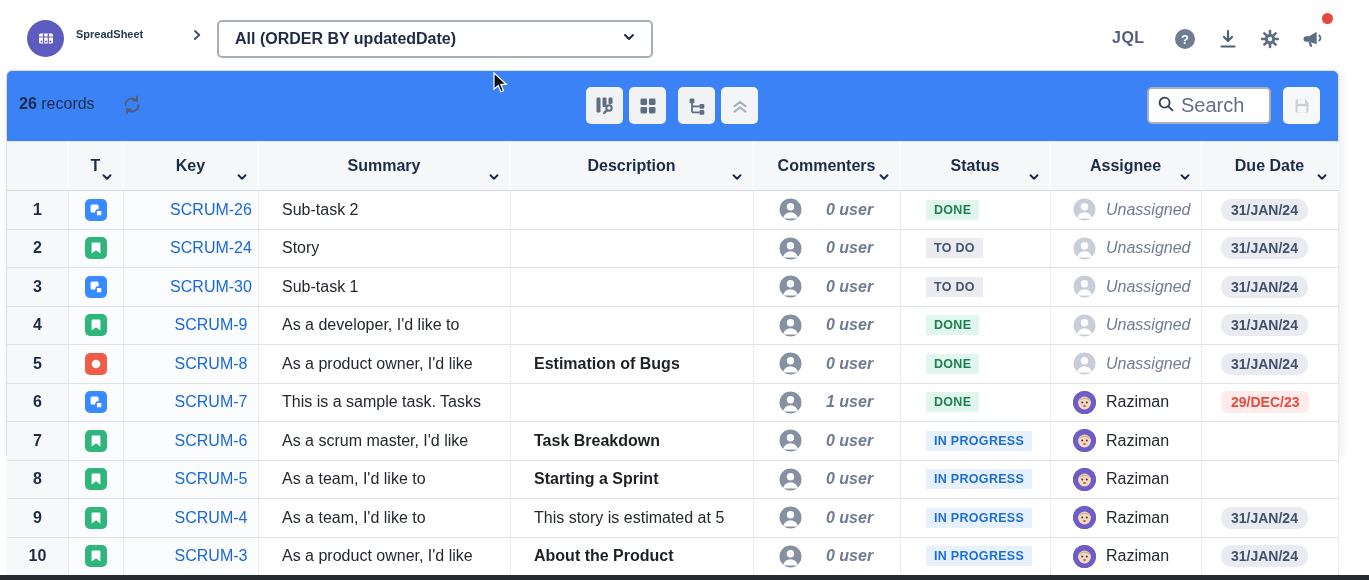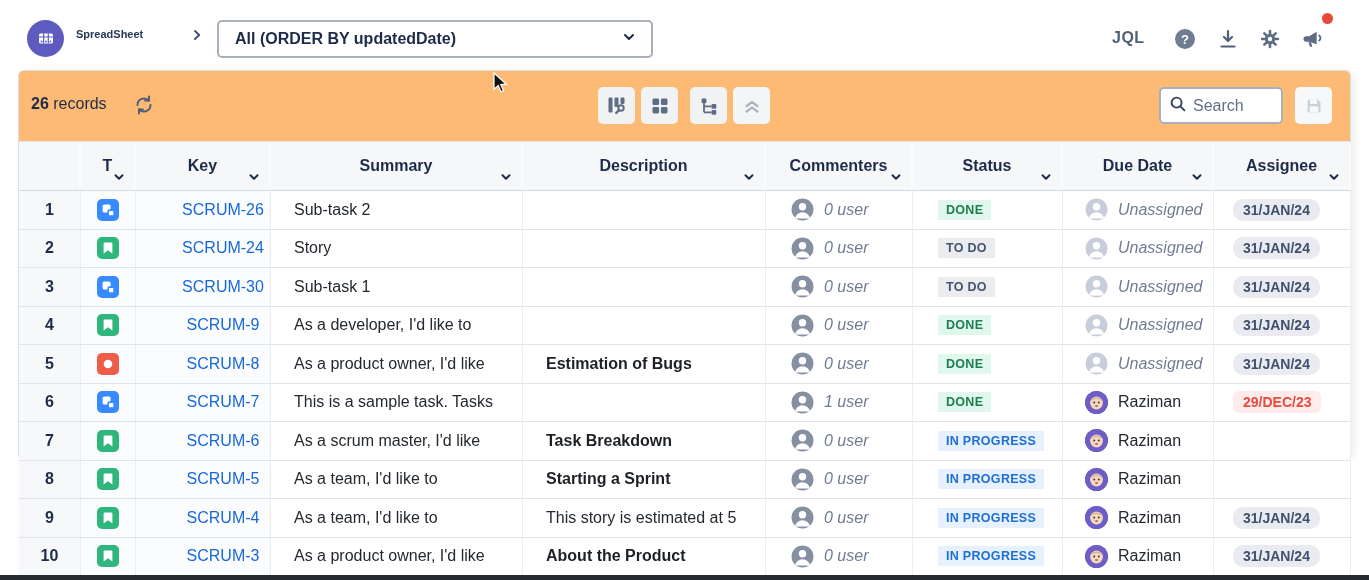--- a/index.html
+++ b/index.html
@@ -14,56 +14,56 @@
   .crumb-sep { position:absolute; left:190px; top:28px; color:#44546F; }
   .filter-dd { position:absolute; left:217px; top:20px; width:436px; height:38px; background:#fff;
     border:2px solid #A9B0BB; border-radius:5px; display:flex; align-items:center;
     padding:0 14px 0 16px; cursor:default; }
   .filter-dd .dd-text { font-size:16px; font-weight:600; color:#1C2B4A; flex:1; white-space:nowrap; overflow:hidden; }
   .jql { position:absolute; left:1112px; top:29px; font-size:16px; font-weight:700; color:#505F79; letter-spacing:.5px; }
   .tb-icon { position:absolute; top:28px; width:22px; height:22px; }
   .red-dot { position:absolute; left:1322px; top:13px; width:11px; height:11px; border-radius:50%; background:#E5493A; }
 
   
-  .card { position:absolute; left:18px; top:70px; width:1333px; height:386px; background:#fdba74;
+  .card { position:absolute; left:6px; top:70px; width:1333px; height:386px; background:#3b82f6;
     border:1px solid #DCDFE4; border-bottom:none; border-radius:6px 6px 0 0;
     box-shadow:3px 2px 8px rgba(9,30,66,.08); }
 
   
   .toolbar { position:relative; height:70px; }
   .records { position:absolute; left:12px; top:24px; font-size:16px; color:#1C2B4A; }
   .records b { font-weight:700; }
   .refresh-btn { position:absolute; left:113px; top:22px; width:26px; height:26px; }
   .view-btn { position:absolute; top:16px; width:37px; height:37px; background:#F1F2F4;
     border:none; border-radius:5px; display:flex; align-items:center; justify-content:center; }
   .vb1{left:579px} .vb2{left:622px} .vb3{left:671px} .vb4{left:714px; background:#F4F5F6;}
   .search-box { position:absolute; left:1140px; top:16px; width:124px; height:37px; background:#fff;
     border:2px solid #A9B0BB; border-radius:5px; display:flex; align-items:center; padding:0 8px; gap:6px; }
-  .search-box input { border:none; outline:none; width:80px; font-size:16px; color:#253858;
+  .search-box input { border:none; outline:none; width:80px; font-size:20px; color:#253858;
     font-family:inherit; background:transparent; }
   .search-box input::placeholder { color:#626F86; }
   .save-btn { position:absolute; left:1276px; top:16px; width:37px; height:37px; background:#F7F8F9;
     border:none; border-radius:5px; display:flex; align-items:center; justify-content:center; }
 
   
   .grid { display:grid; grid-template-columns:62px 55px 135px 252px 243px 147px 150px 151px 137px; }
   .thead { height:50px; background:#F6F7F8; border-top:1px solid #E4E6EA; border-bottom:1px solid #D5D9DF; }
   .th { position:relative; display:flex; align-items:center; justify-content:center;
     font-size:16px; font-weight:700; color:#1C2B4A; border-right:2px solid #FBFBFC; }
   .th .hv { position:absolute; right:8px; bottom:6px; width:14px; height:14px; }
   .rows .tr { display:grid; grid-template-columns:62px 55px 135px 252px 243px 147px 150px 151px 137px; height:38.5px; }
   .td { display:flex; align-items:center; border-right:1px solid #EBEDF0; border-bottom:1px solid #E0E3E8;
     overflow:hidden; white-space:nowrap; background:#fff; font-size:16px; color:#24292F; }
   .td-num { justify-content:center; background:#F7F8F9; font-weight:600; color:#1C2B4A; }
   .td-type { justify-content:center; background:#FBFCFD; }
   .td-key { justify-content:center; background:#FBFCFD; }
   .key-link { color:#1868DB; text-decoration:none; cursor:pointer;margin-left:40px; }
   .td-summary, .td-desc { padding-left:23px; }
   .td-desc.bold { font-weight:700; color:#1D2125; }
-  .td-commenters { padding-left:25px; gap:10px; font-style:italic; color:#707C91; }
+  .td-commenters { padding-left:25px; gap:24px; font-style:italic; color:#707C91;font-weight:bold; }
   .td-status { padding-left:25px; }
   .td-assignee { padding-left:22px; gap:10px; }
   .td-due { padding-left:19px; }
   .assignee-name.muted { font-style:italic; color:#707C91; }
 
   .badge { display:inline-block; border-radius:0; font-weight:700; }
   .status-badge { font-size:12.5px; padding:3px 8px; letter-spacing:.3px; }
   .status-done { background:#DFF7EC; color:#1E7E4E; }
   .status-todo { background:#EAECF0; color:#44546F; }
   .status-inprogress { background:#E7F0FD; color:#1D6FD8;text-align:right; }
@@ -247,27 +247,27 @@
             <path d="M4 6l4 4 4-4" stroke="#1C2B4A" stroke-width="2.2" fill="none" stroke-linecap="round" stroke-linejoin="round"></path>
           </svg></span>
     </div>
     <div class="th">
       <span>Status</span>
       <span class="hv"><svg width="14" height="14" viewBox="0 0 16 16">
             <path d="M4 6l4 4 4-4" stroke="#1C2B4A" stroke-width="2.2" fill="none" stroke-linecap="round" stroke-linejoin="round"></path>
           </svg></span>
     </div>
     <div class="th">
-      <span>Due Date</span>
+      <span>Assignee</span>
       <span class="hv"><svg width="14" height="14" viewBox="0 0 16 16">
             <path d="M4 6l4 4 4-4" stroke="#1C2B4A" stroke-width="2.2" fill="none" stroke-linecap="round" stroke-linejoin="round"></path>
           </svg></span>
     </div>
     <div class="th">
-      <span>Assignee</span>
+      <span>Due Date</span>
       <span class="hv"><svg width="14" height="14" viewBox="0 0 16 16">
             <path d="M4 6l4 4 4-4" stroke="#1C2B4A" stroke-width="2.2" fill="none" stroke-linecap="round" stroke-linejoin="round"></path>
           </svg></span>
     </div>
   </div>
 
   <div class="rows" id="rows">
   <div class="tr">
     <div class="td td-num">1</div>
     <div class="td td-type">

